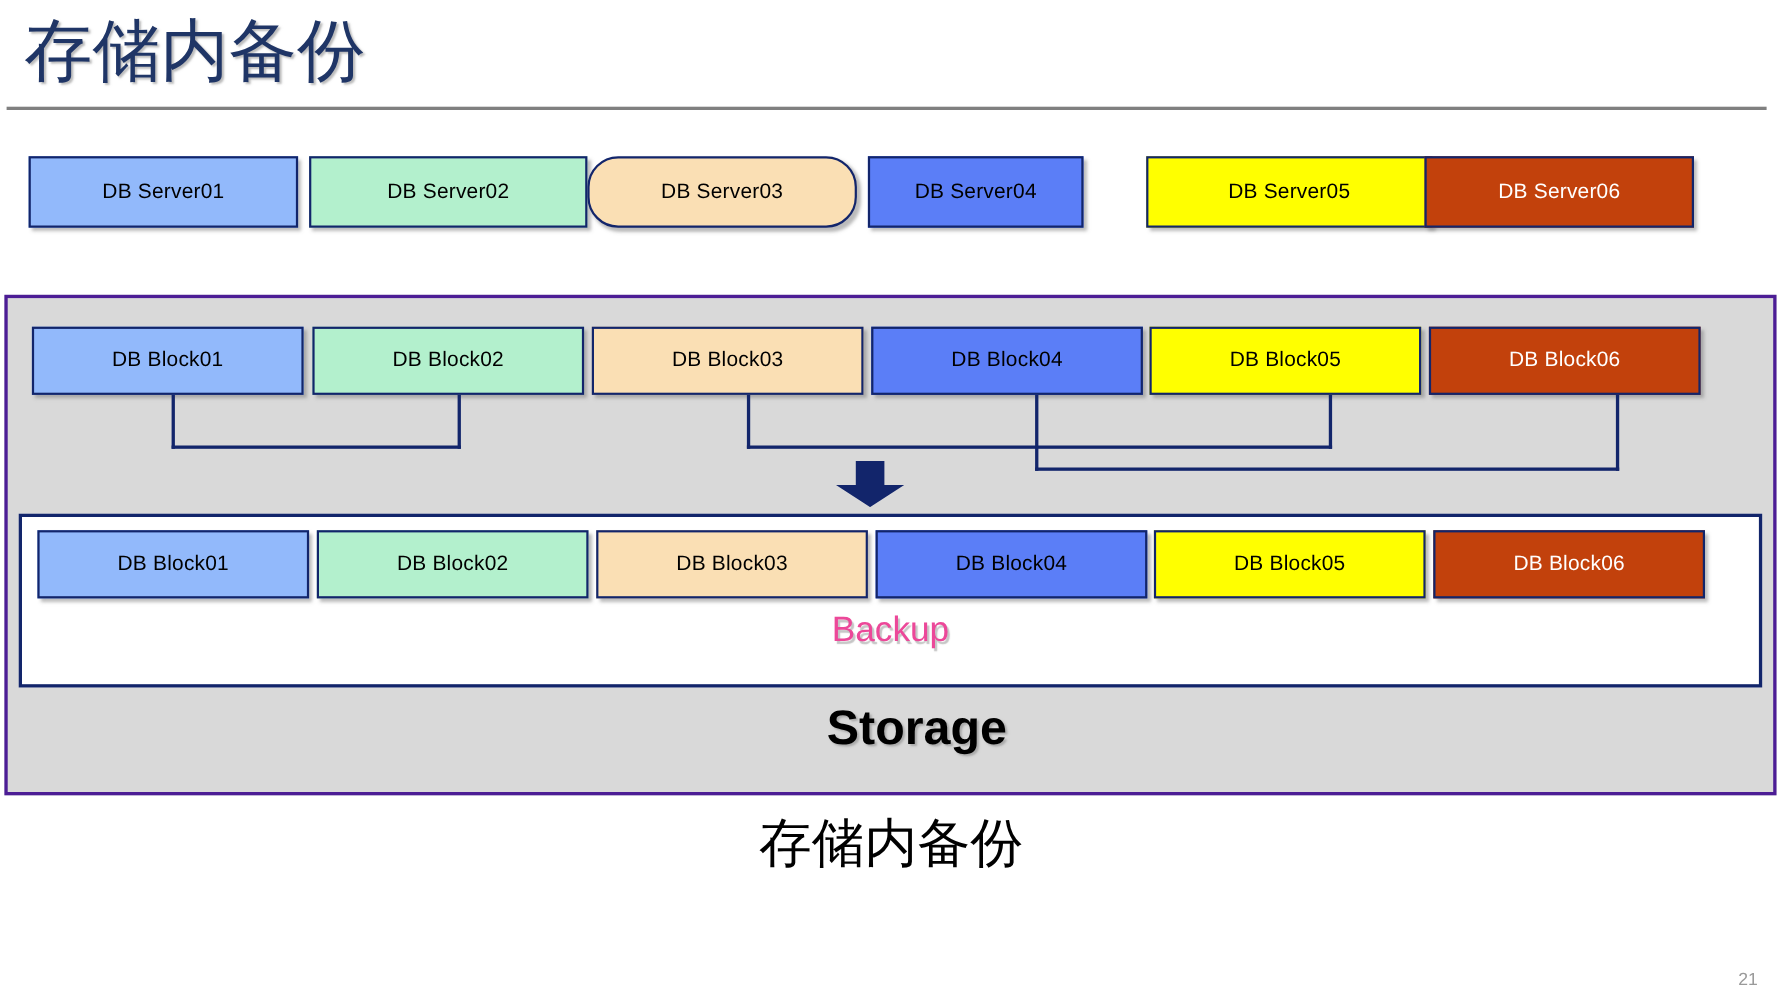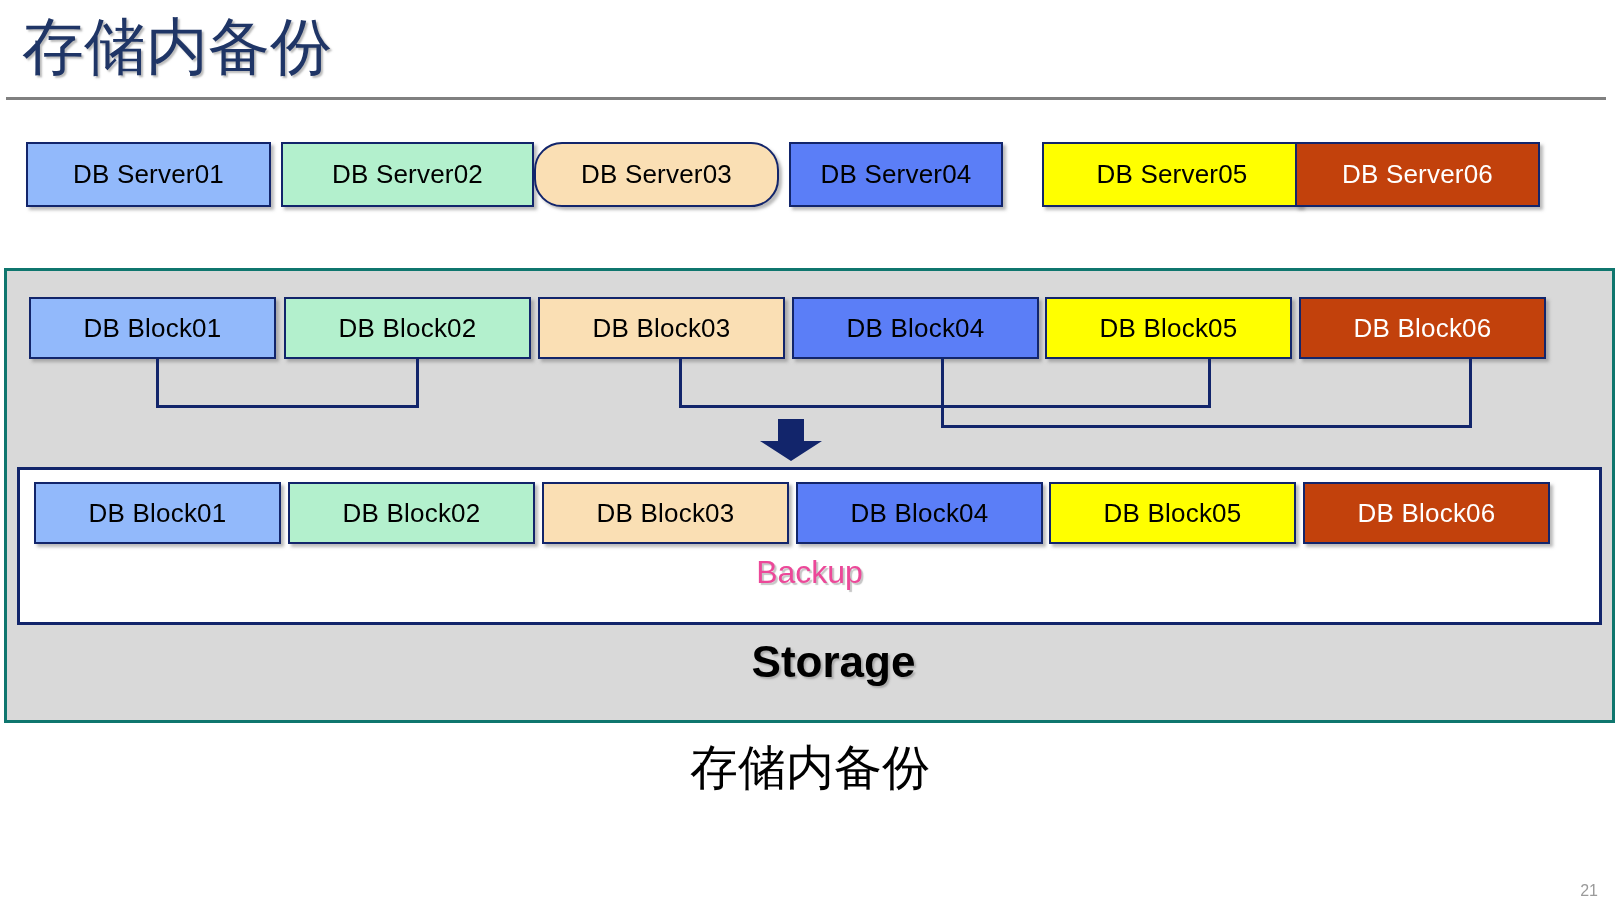--- a/index.html
+++ b/index.html
@@ -37,21 +37,21 @@
   }
 
   
   .cbox {
     position: absolute;
     border: 2px solid #12256b;
     box-sizing: border-box;
     display: flex;
     align-items: center;
     justify-content: center;
-    font-size: 26px;
+    font-size: 19px;
     letter-spacing: .2px;
     color: #000000;
     white-space: nowrap;
   }
   .cbox.shadowed { box-shadow: 3px 3px 3px rgba(120,120,120,0.5); }
   .c-blue   { background: #92b9fb; }
   .c-green  { background: #b3f0cd; }
   .c-peach  { background: #fadfb4; }
   .c-royal  { background: #5b7ef7; }
   .c-yellow { background: #ffff00; }
@@ -61,21 +61,21 @@
   #server-row .cbox { top: 142px; height: 65px; }
 
   
   #storage-container {
     position: absolute;
     left: 4px;
     top: 268px;
     width: 1611px;
     height: 455px;
     background: #d9d9d9;
-    border: 3px solid #0f766e;
+    border: 3px solid #4c1d95;
     box-sizing: border-box;
   }
 
   
   .block-upper { top: 26px; height: 62px; position: absolute; }
 
   
   .conn {
     position: absolute;
     background: #12256b;
@@ -160,21 +160,21 @@
 <div id="server-row">
     <div class="cbox c-blue  shadowed" style="left: 26px; width: 245px;">
       <span>DB Server01</span>
     </div>
     <div class="cbox c-green  shadowed" style="left: 281px; width: 253px;">
       <span>DB Server02</span>
     </div>
     <div class="cbox c-peach  shadowed" style="left: 534px; width: 245px; border-radius: 28px;">
       <span>DB Server03</span>
     </div>
-    <div class="cbox c-royal  shadowed" style="left: 789px; width: 214px;">
+    <div class="cbox c-royal  shadowed" style="left: 789px; width: 196px;">
       <span>DB Server04</span>
     </div>
     <div class="cbox c-yellow  shadowed" style="left: 1042px; width: 260px;">
       <span>DB Server05</span>
     </div>
     <div class="cbox c-purple  shadowed" style="left: 1295px; width: 245px;">
       <span>DB Server06</span>
     </div>
   </div>
 

